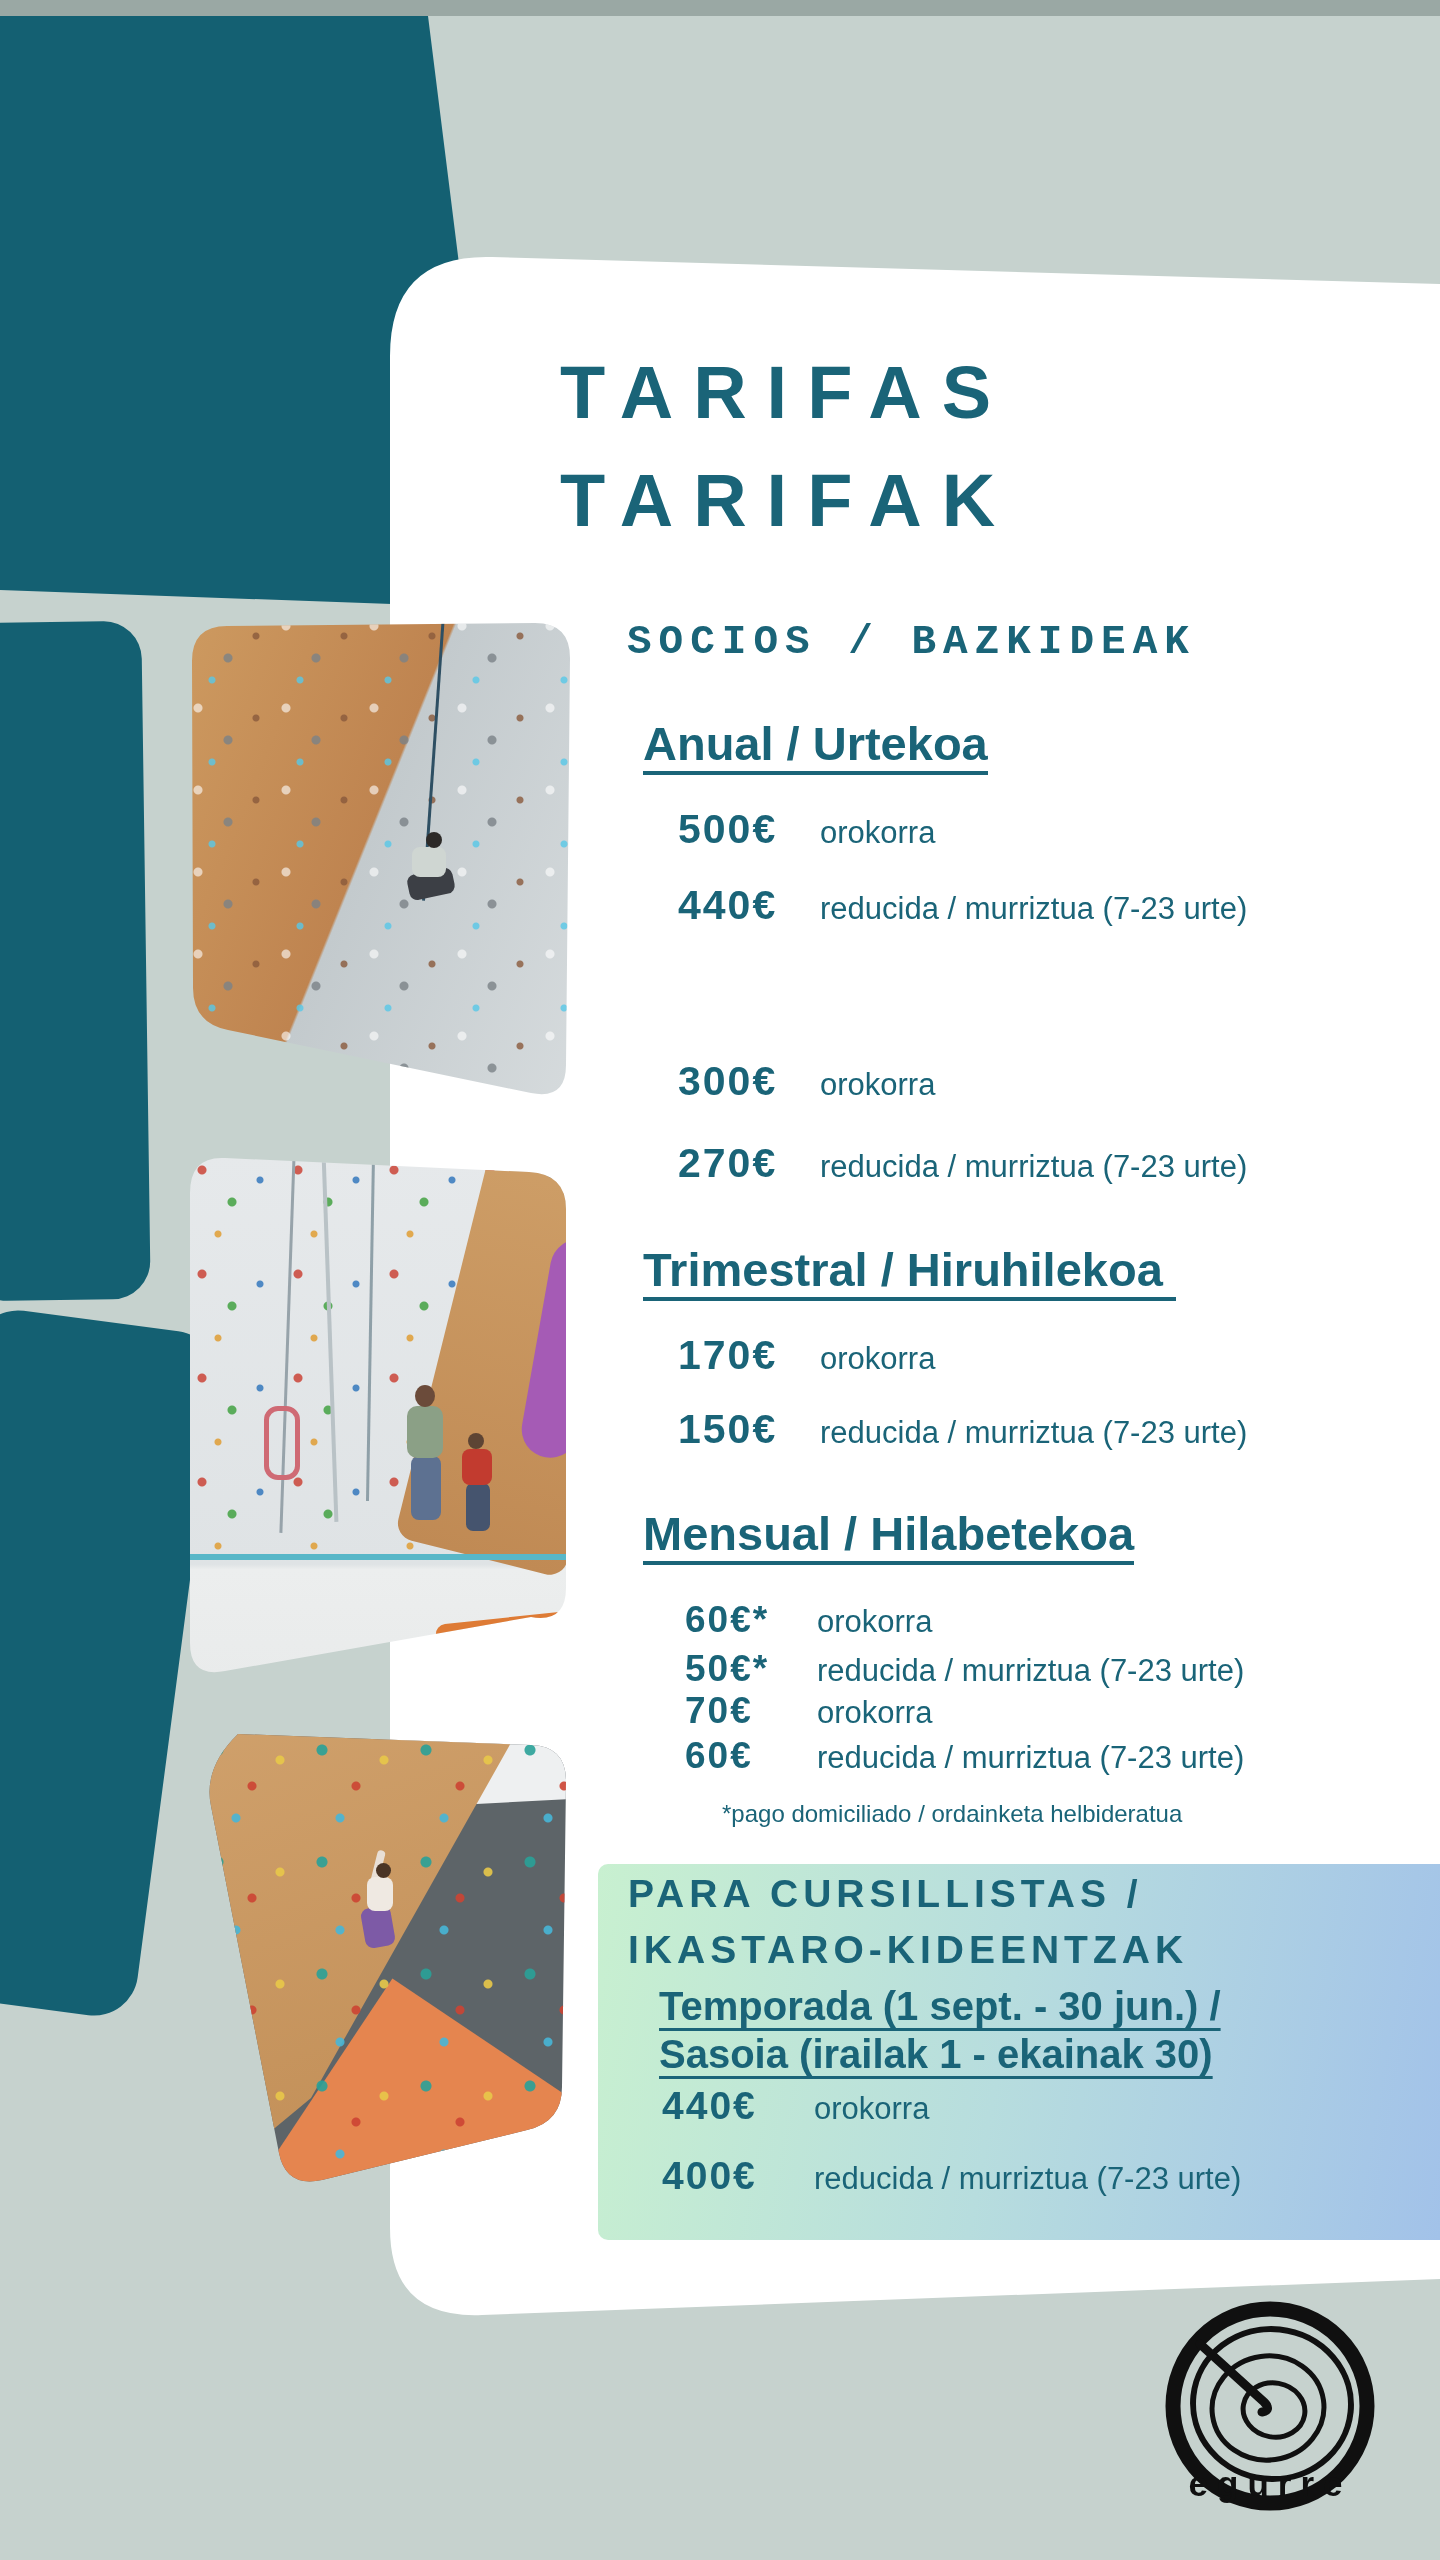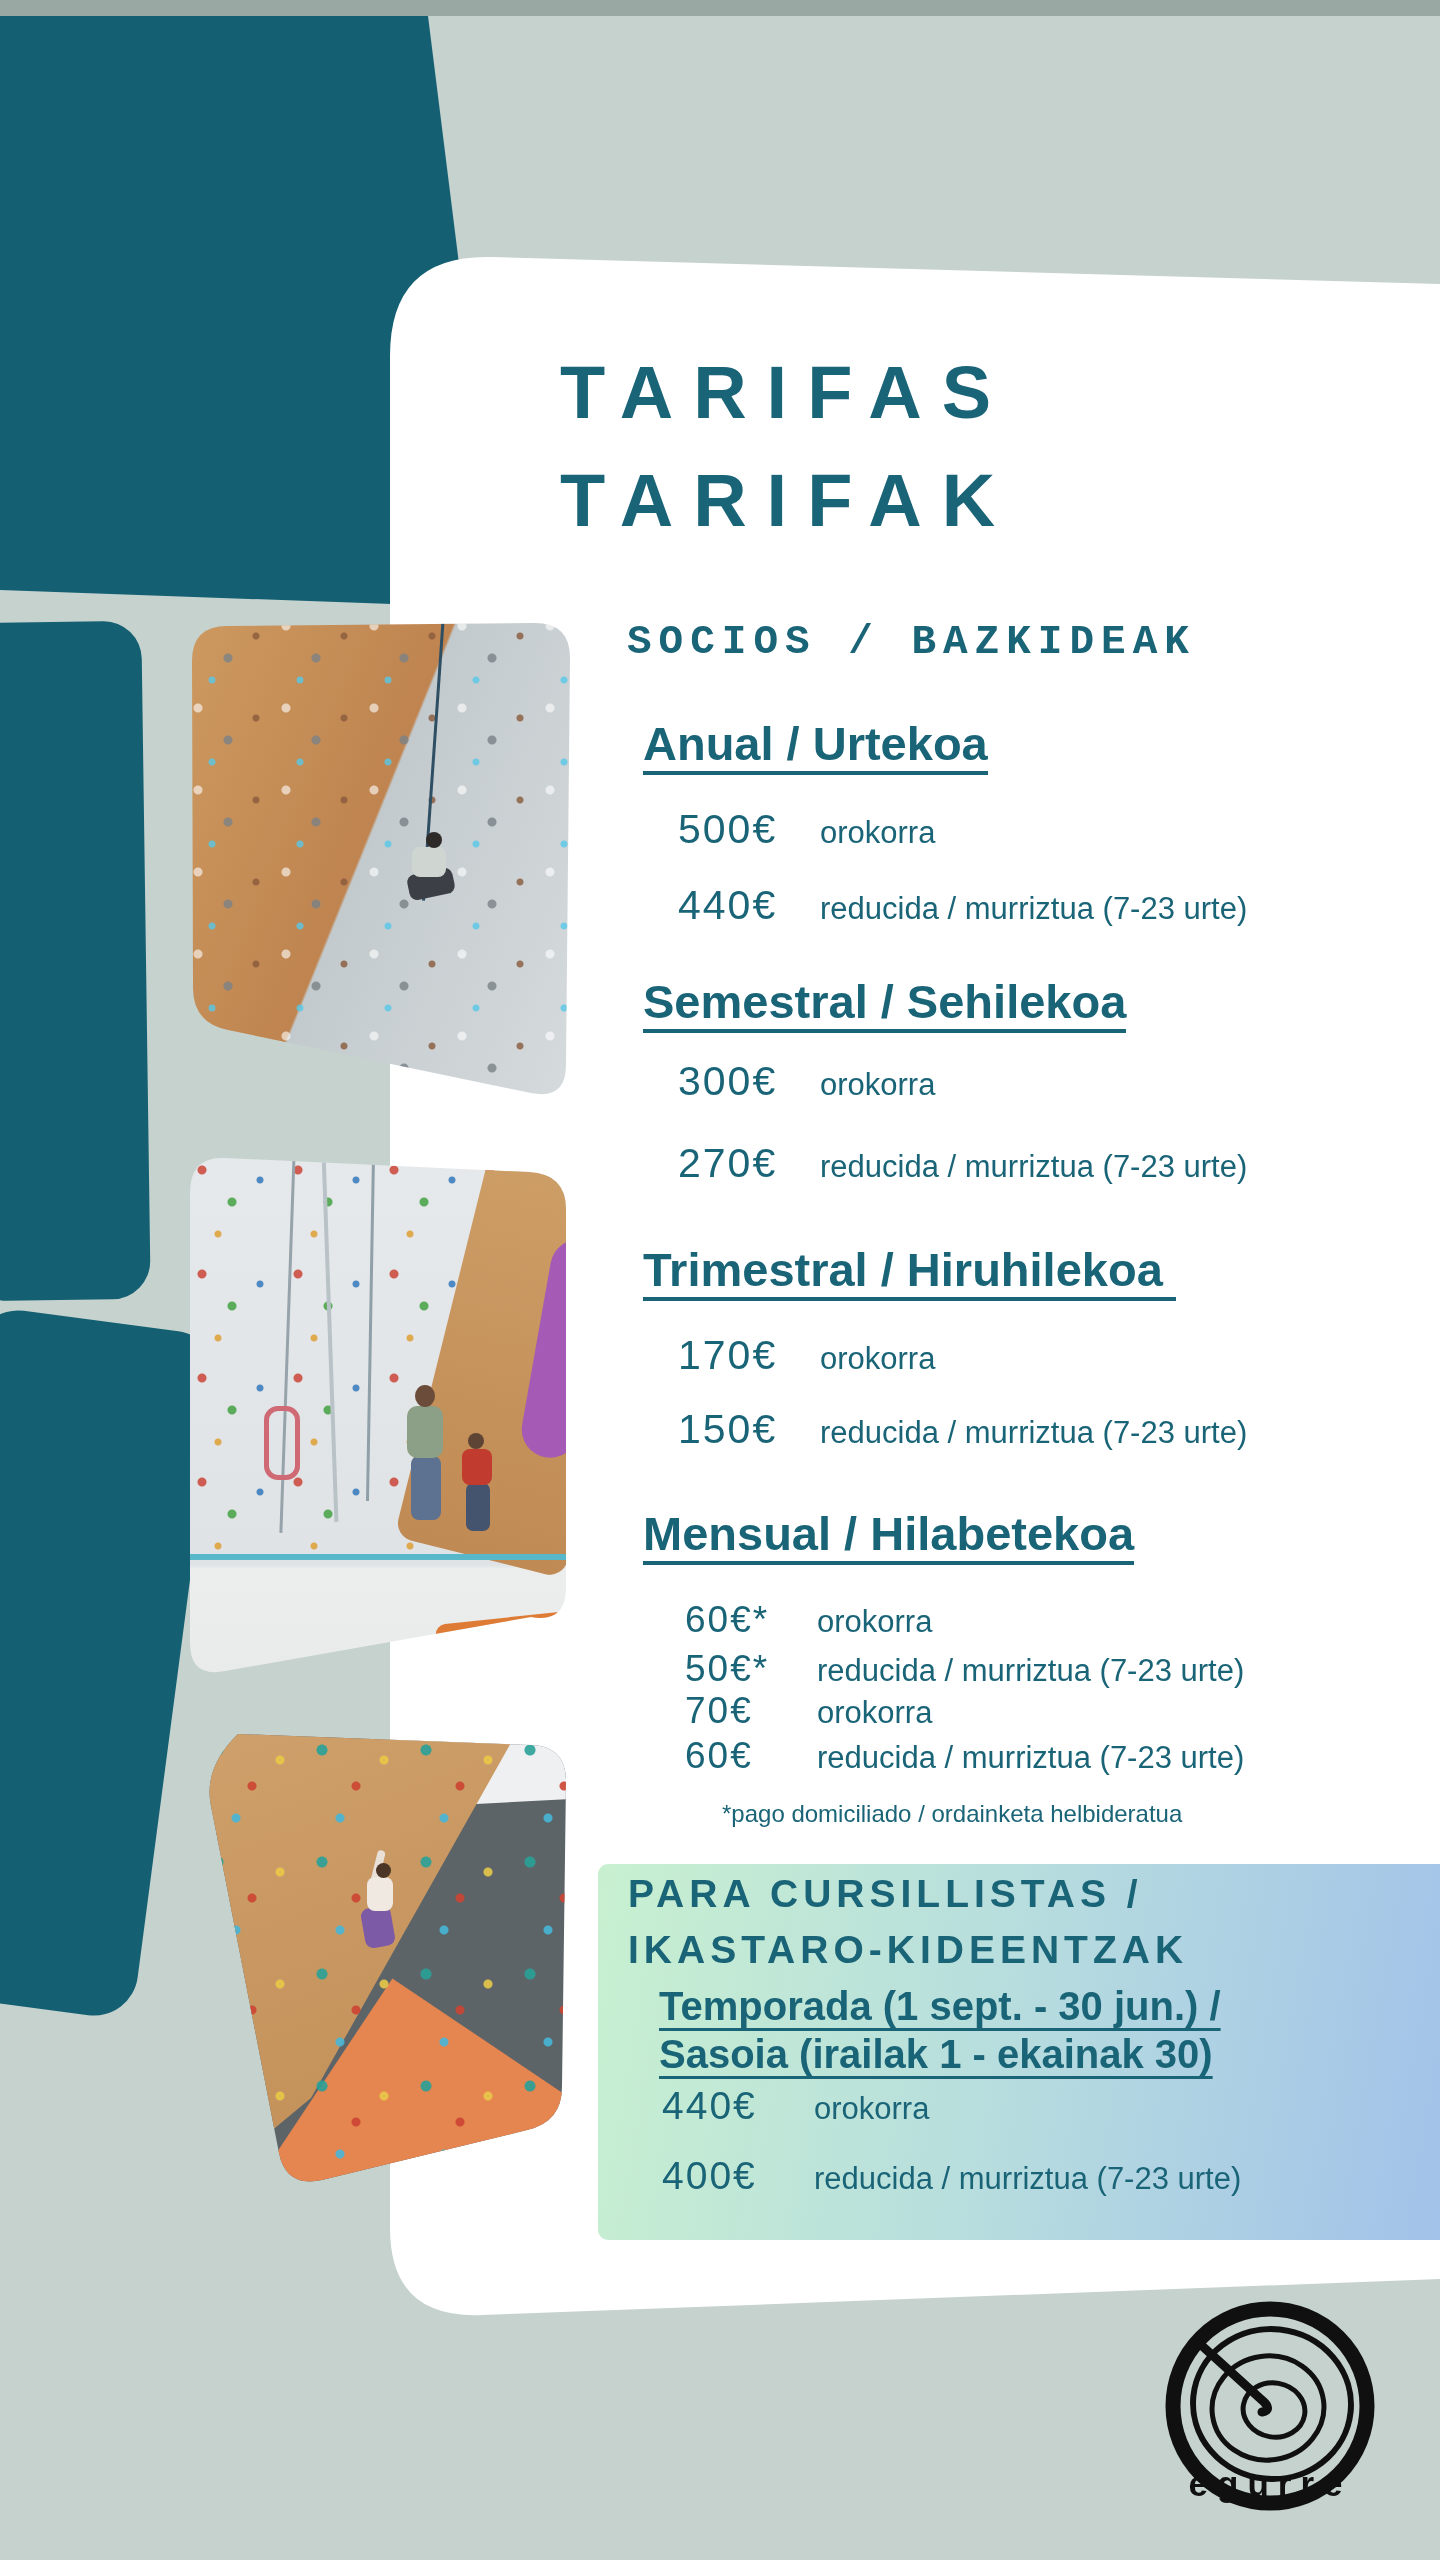--- a/index.html
+++ b/index.html
@@ -18,21 +18,21 @@
   
   .card-svg{left:0;top:0;width:1440px;height:2560px;}
 
   
   .teal{color:#1a6478;}
   .title{left:560px;font-size:74px;font-weight:800;letter-spacing:20px;line-height:1;}
   .members{left:627px;font-size:41px;font-weight:800;letter-spacing:7px;font-family:Liberation Mono, monospace;}
   .sec-h{left:643px;font-size:47px;font-weight:700;border-bottom:4px solid #1a6478;
          display:inline-block;white-space:pre;}
   .row{display:flex;align-items:baseline;white-space:pre;}
-  .row .amt{font-weight:400;font-size:41px;letter-spacing:2px;min-width:142px;}
+  .row .amt{font-weight:700;font-size:41px;letter-spacing:2px;min-width:142px;}
   .row .lbl{font-weight:400;font-size:31px;}
   .row-std{left:678px;}
   .row-men{left:685px;}
   .row-men .amt{font-size:37px;min-width:132px;}
   .footnote{left:722px;font-size:24px;font-weight:400;}
 
   
   .course-box{left:598px;top:1848px;width:842px;height:376px;border-radius:10px 0 0 10px;
               background:linear-gradient(100deg,#c8f0d0 0%,#b7ddde 48%,#a2c2e9 100%);}
   .course-h{left:628px;font-size:39px;font-weight:800;letter-spacing:5px;}
@@ -167,21 +167,20 @@
   <div class="abs teal" style="left:643px;top:700px"><span class="sec-h">Anual / Urtekoa</span></div>
   <div class="abs row row-std teal" style="top:790px">
     <span class="amt">500€</span>
     <span class="lbl">orokorra</span>
   </div>
   <div class="abs row row-std teal" style="top:866px">
     <span class="amt">440€</span>
     <span class="lbl">reducida / murriztua (7-23 urte)</span>
   </div>
 
-  <div class="abs teal" style="left:643px;top:958px"><span class="sec-h">Semestral / Sehilekoa</span></div>
   <div class="abs row row-std teal" style="top:1042px">
     <span class="amt">300€</span>
     <span class="lbl">orokorra</span>
   </div>
   <div class="abs row row-std teal" style="top:1124px">
     <span class="amt">270€</span>
     <span class="lbl">reducida / murriztua (7-23 urte)</span>
   </div>
 
   <div class="abs teal" style="left:643px;top:1226px"><span class="sec-h">Trimestral / Hiruhilekoa </span></div>

